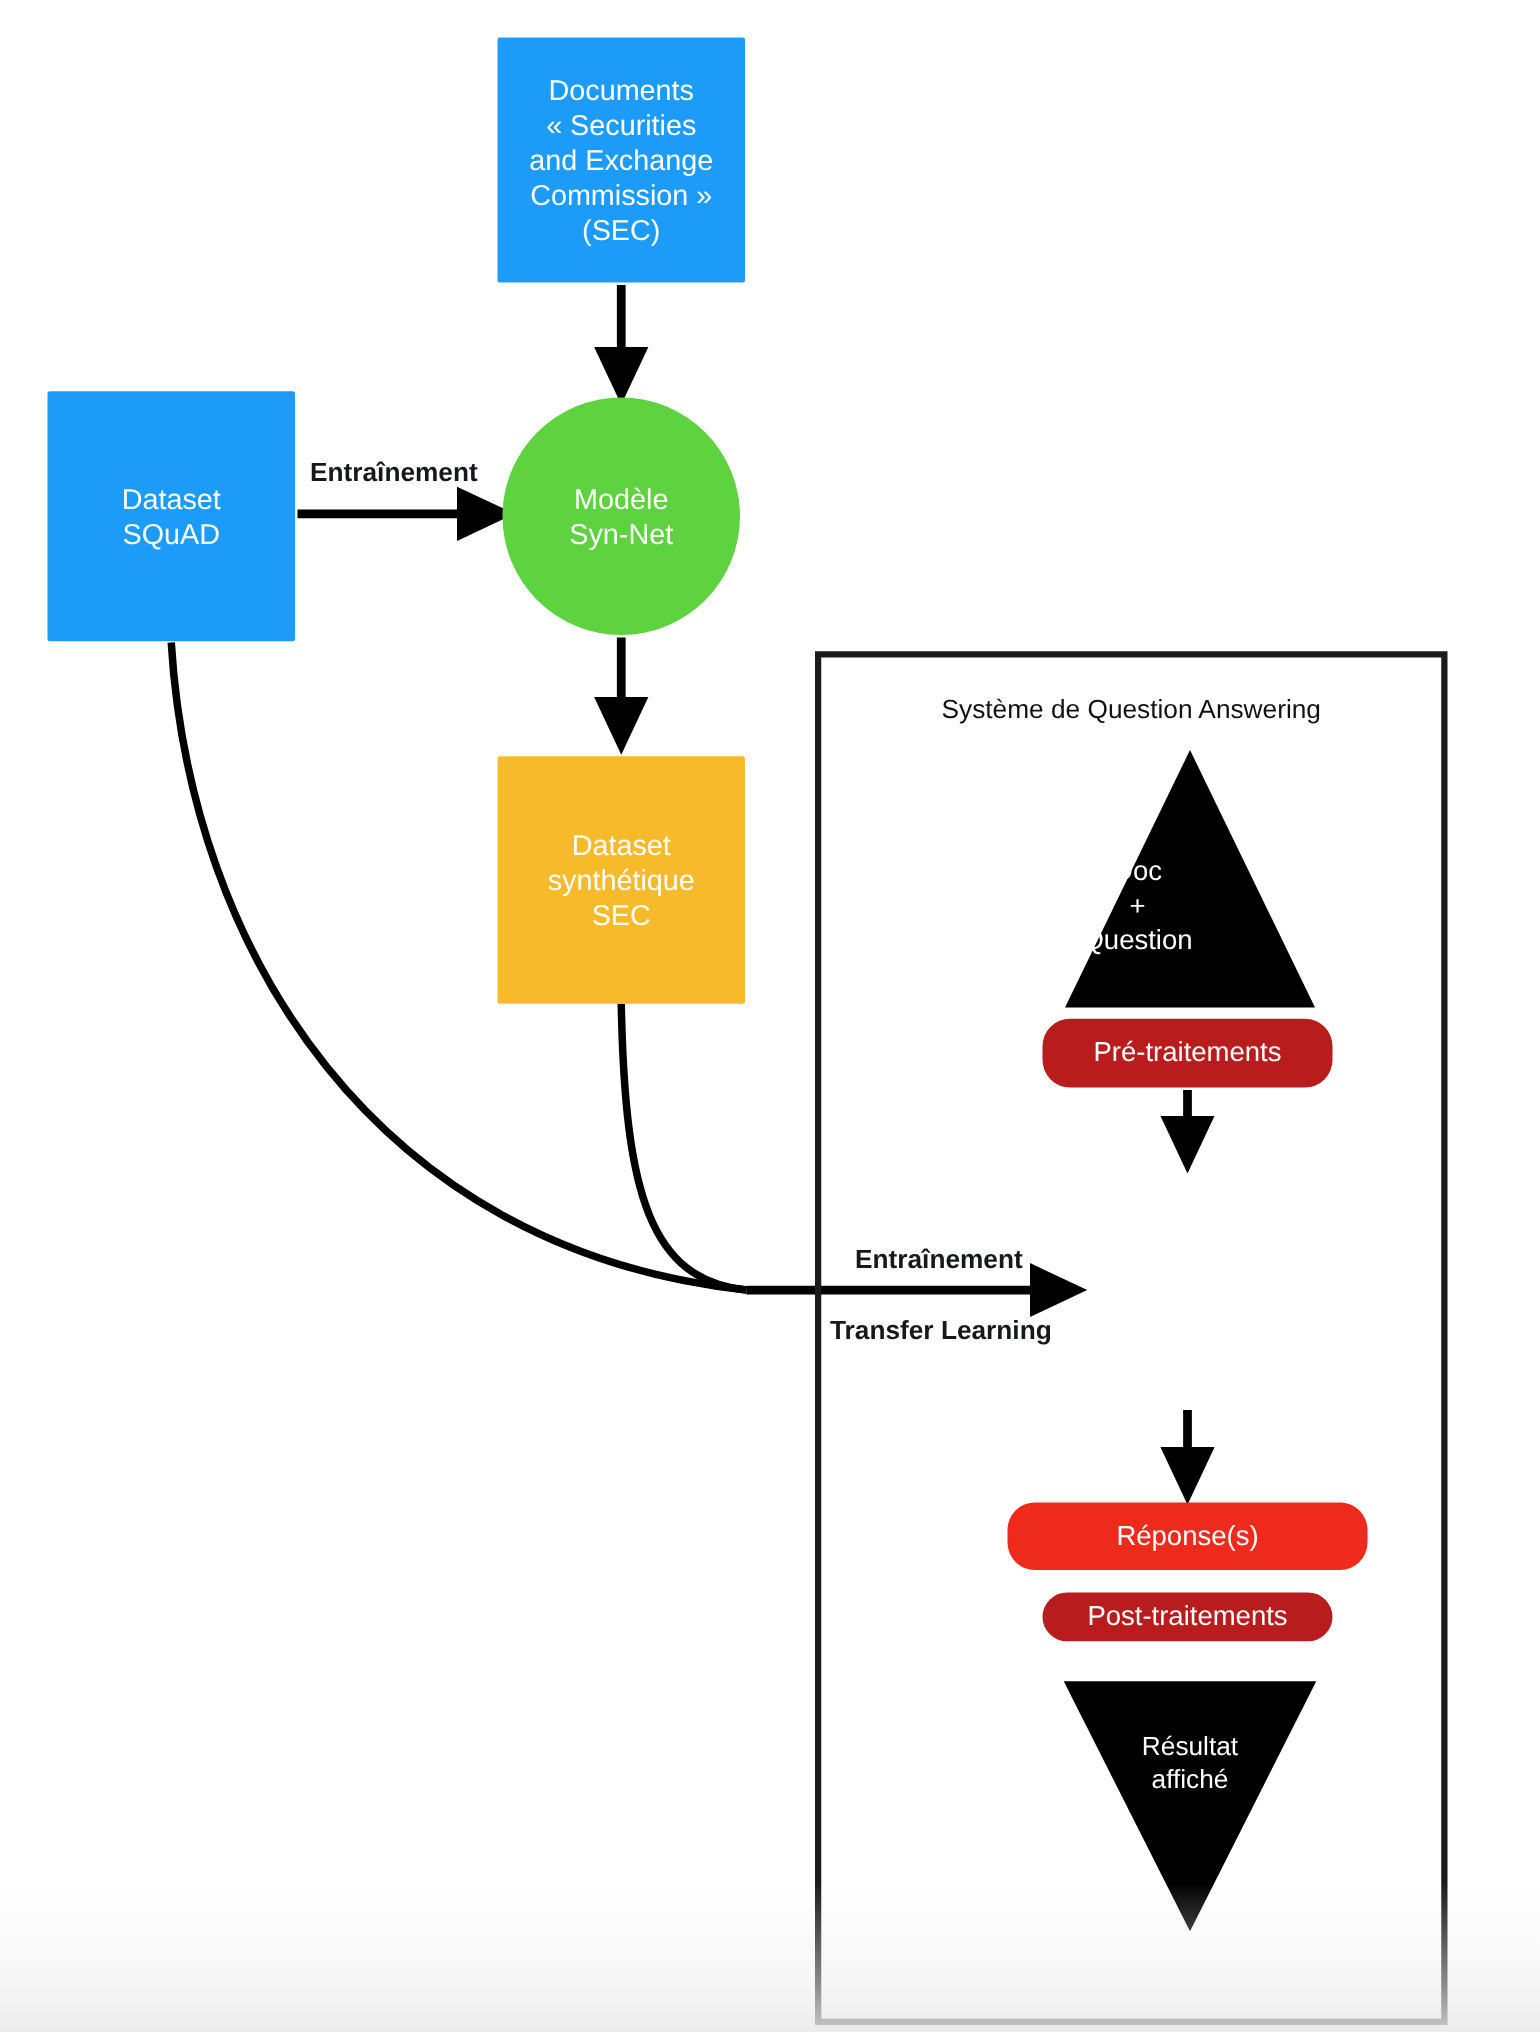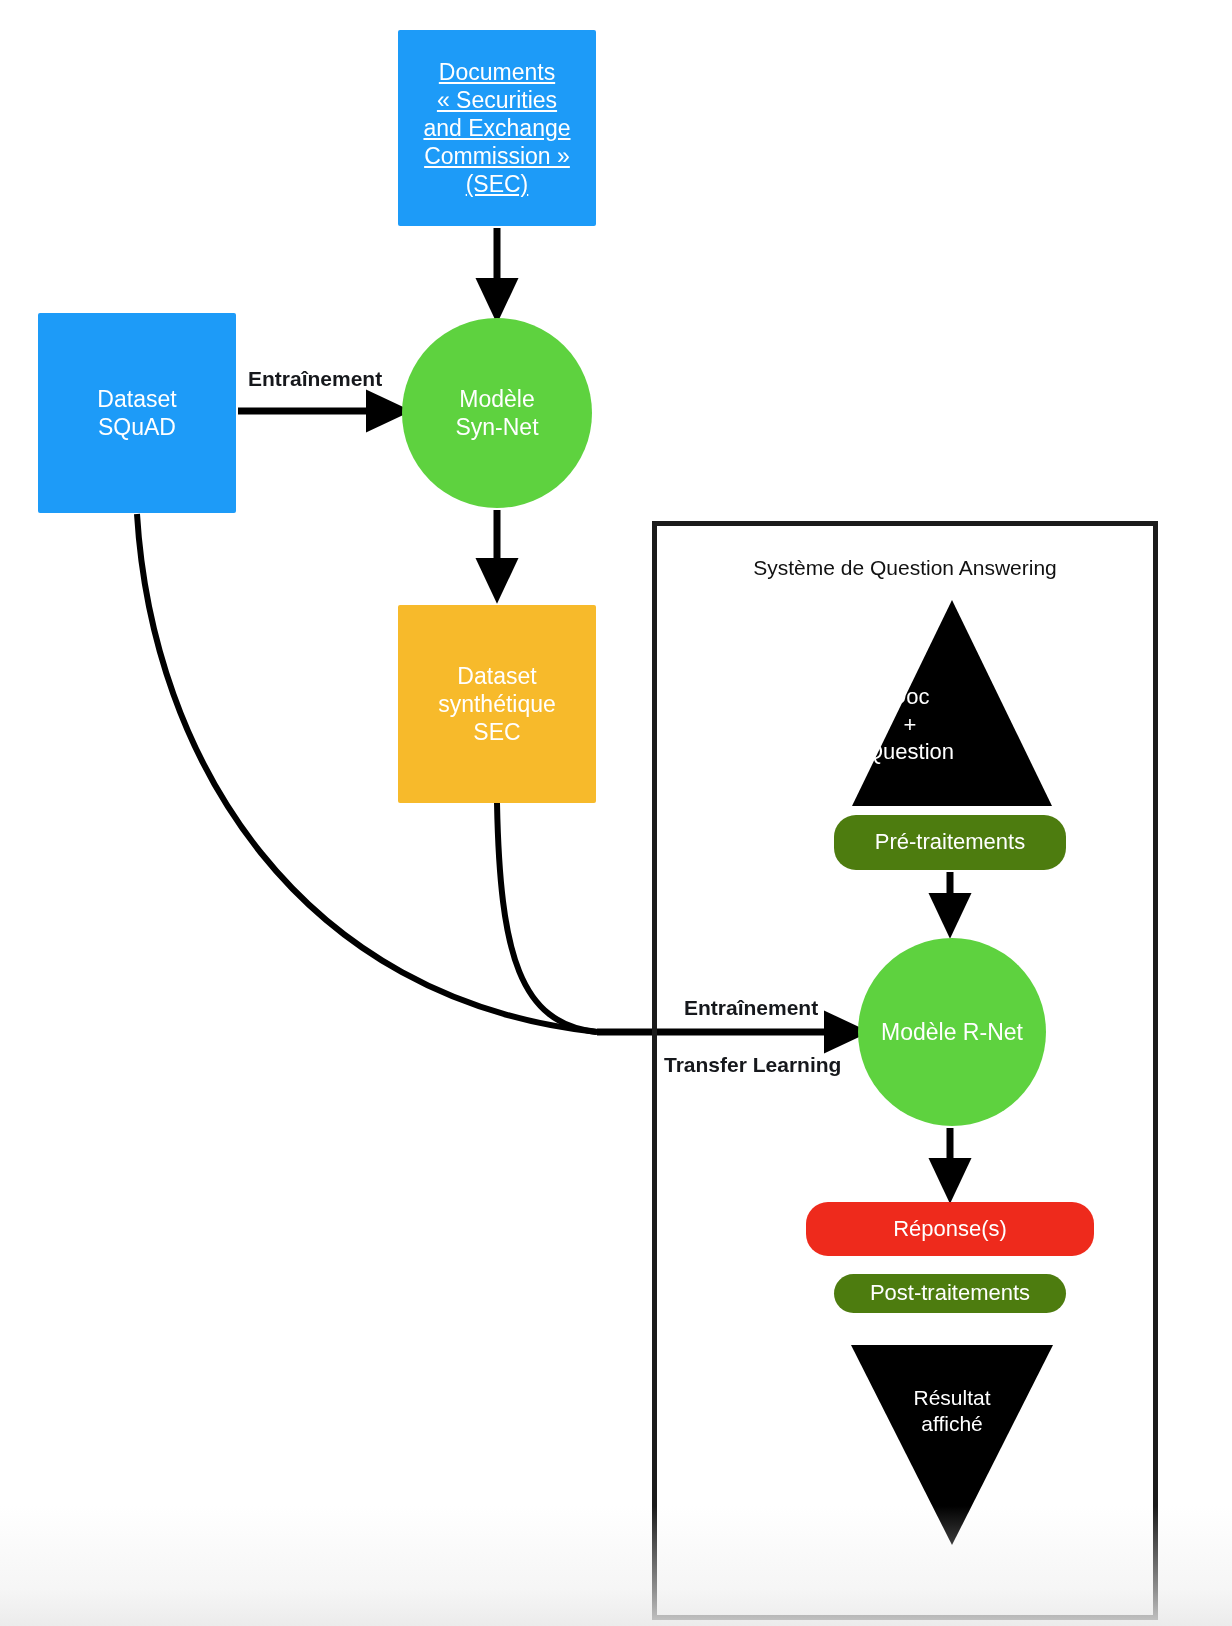--- a/index.html
+++ b/index.html
@@ -44,27 +44,26 @@
     color: #ffffff;
     line-height: 1.22;
   }
   .rect-node { border-radius: 2px; }
   .circle-node { border-radius: 50%; }
   .pill-node { border-radius: 22px; }
 
   .blue-fill { background: #1D9BF8; }
   .green-fill { background: #5ED23F; text-align: center; }
   .orange-fill { background: #F7BA2B; }
-  .lightblue-fill { background: #4d7c0f; }
+  .lightblue-fill { background: #b91c1c; }
   .red-fill { background: #EE2A1C; }
 
   #doc-sec-box {
     left: 398px; top: 30px; width: 198px; height: 196px;
     font-size: 23px;
-    text-decoration: underline;
   }
   #dataset-squad-box {
     left: 38px; top: 313px; width: 198px; height: 200px;
     font-size: 23px;
   }
   #syn-net-circle {
     left: 402px; top: 318px; width: 190px; height: 190px;
     font-size: 23px;
   }
   #dataset-synth-box {
@@ -229,23 +228,20 @@
   <div id="doc-question-label">
     <div>Doc</div>
     <div>+</div>
     <div>Question</div>
   </div>
 
   <div class="node pill-node lightblue-fill" id="pre-traitements-pill">
     <span>Pré-traitements</span>
   </div>
 
-  <div class="node circle-node green-fill" id="r-net-circle">
-    <span>Modèle R-Net</span>
-  </div>
 
   <div class="node pill-node red-fill" id="reponses-pill">
     <span>Réponse(s)</span>
   </div>
 
   <div class="node pill-node lightblue-fill" id="post-traitements-pill">
     <span>Post-traitements</span>
   </div>
 
   <div id="resultat-tri"></div>

